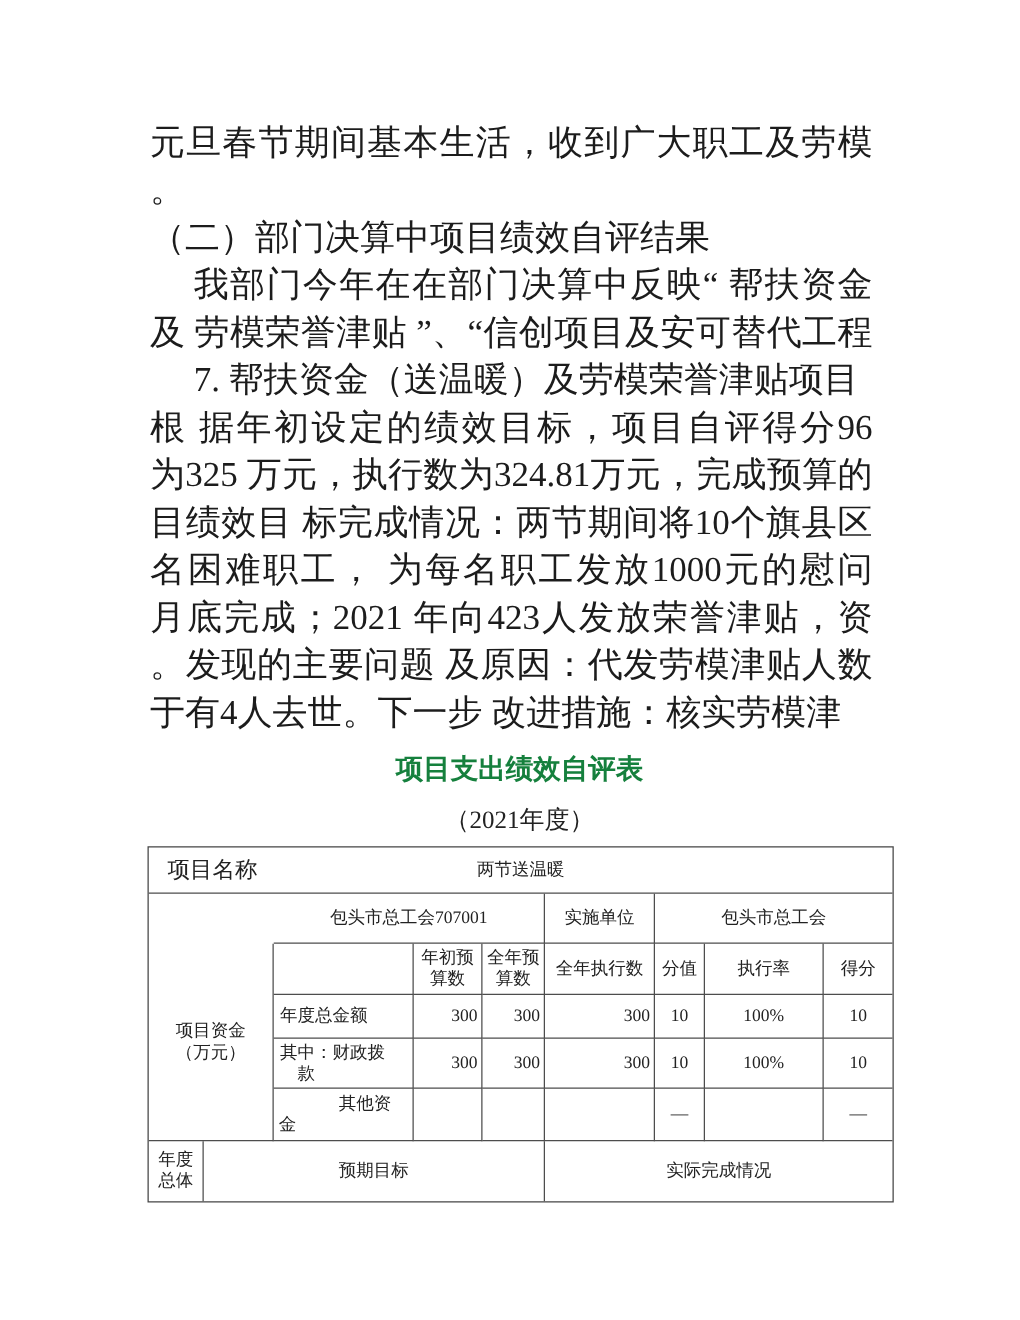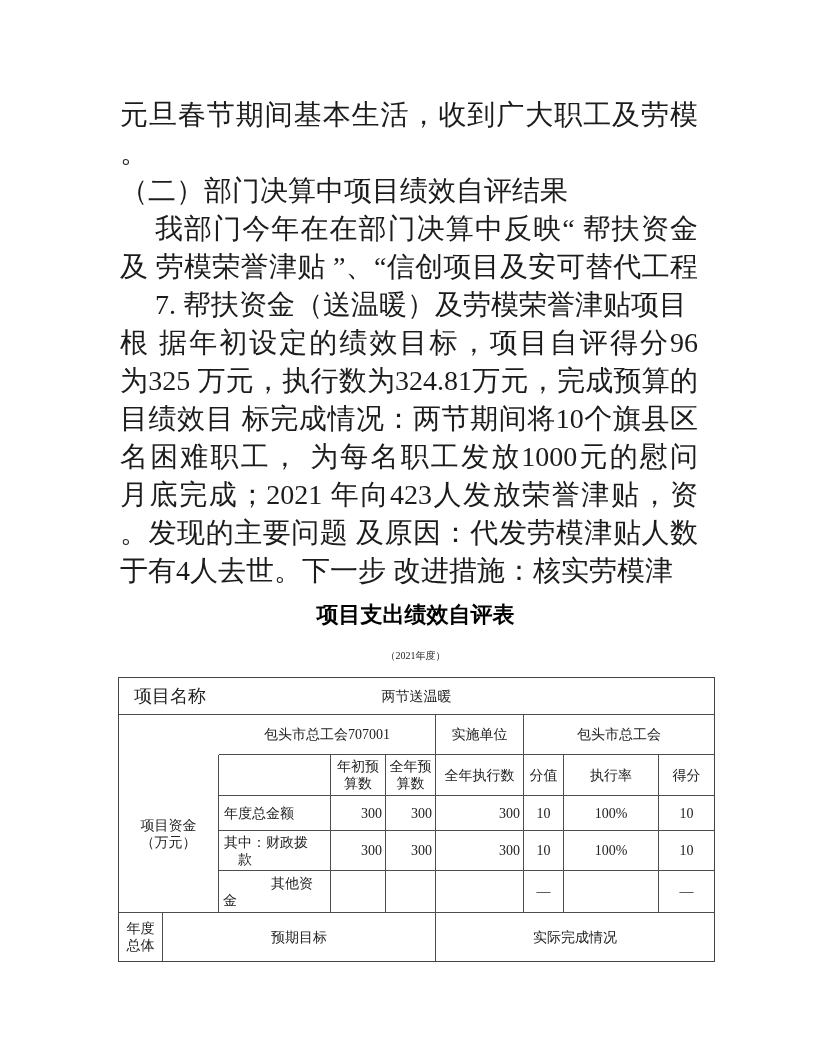--- a/index.html
+++ b/index.html
@@ -13,25 +13,25 @@
   .line{
     height:38px;line-height:38px;font-size:28px;overflow:hidden;
     white-space:normal;
   }
   .j{text-align:justify;text-align-last:justify;}
   .ind{text-indent:35px;}
   
   .tbl-title{
     margin-left:118px;width:595px;margin-top:10px;height:30px;line-height:30px;
     text-align:center;font-size:22px;font-weight:bold;
-    font-family:"Liberation Sans","DejaVu Sans",sans-serif;color:#000000;
+    font-family:"Liberation Sans","DejaVu Sans",sans-serif;color:#15803d;
   }
   .tbl-subtitle{
     margin-left:118px;width:595px;margin-top:16px;height:20px;line-height:20px;
-    text-align:center;font-size:10px;color:#222;
+    text-align:center;font-size:20px;color:#222;
   }
   
   .tbl{
     margin-top:11px;margin-left:118px;width:595px;
     border:1px solid #444;background:#fff;
   }
   .gmain{
     display:grid;
     grid-template-columns:100px 112px 55px 50px 88px 40px 95px 55px;
     grid-template-rows:37px 40px 41px 35px 40px 42px;

